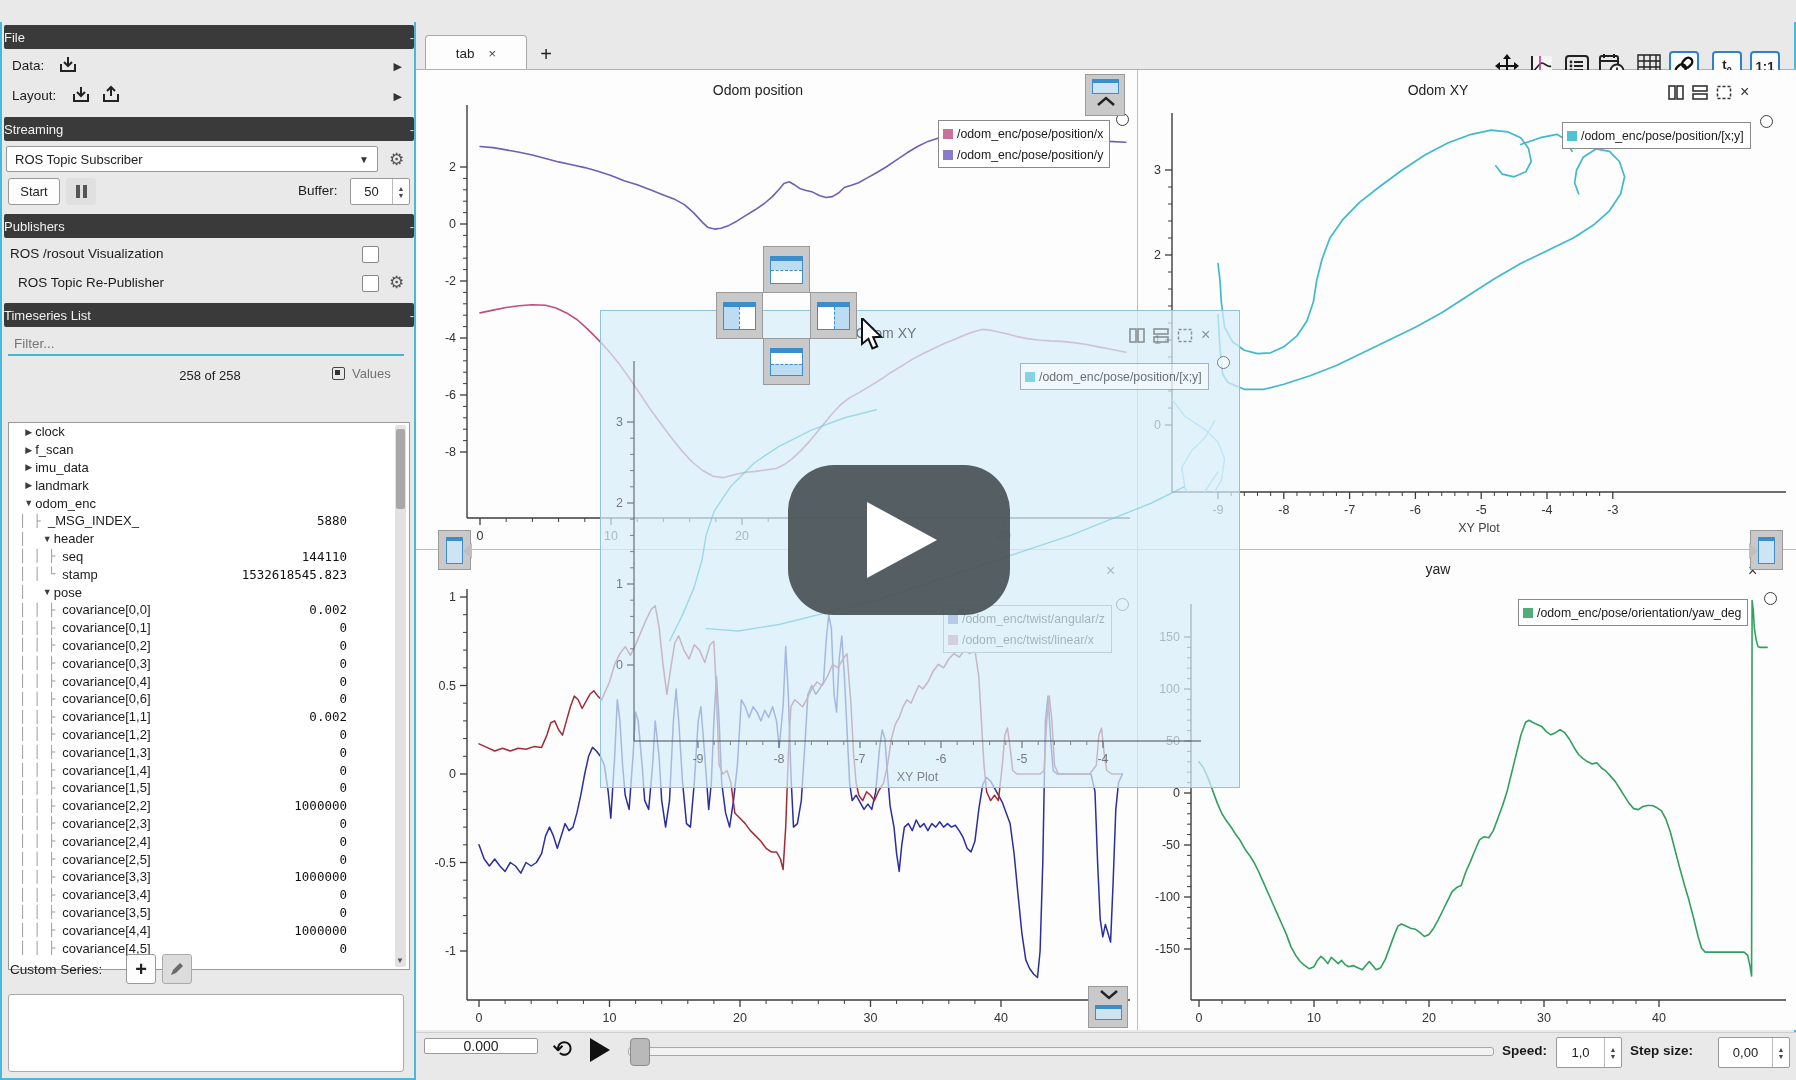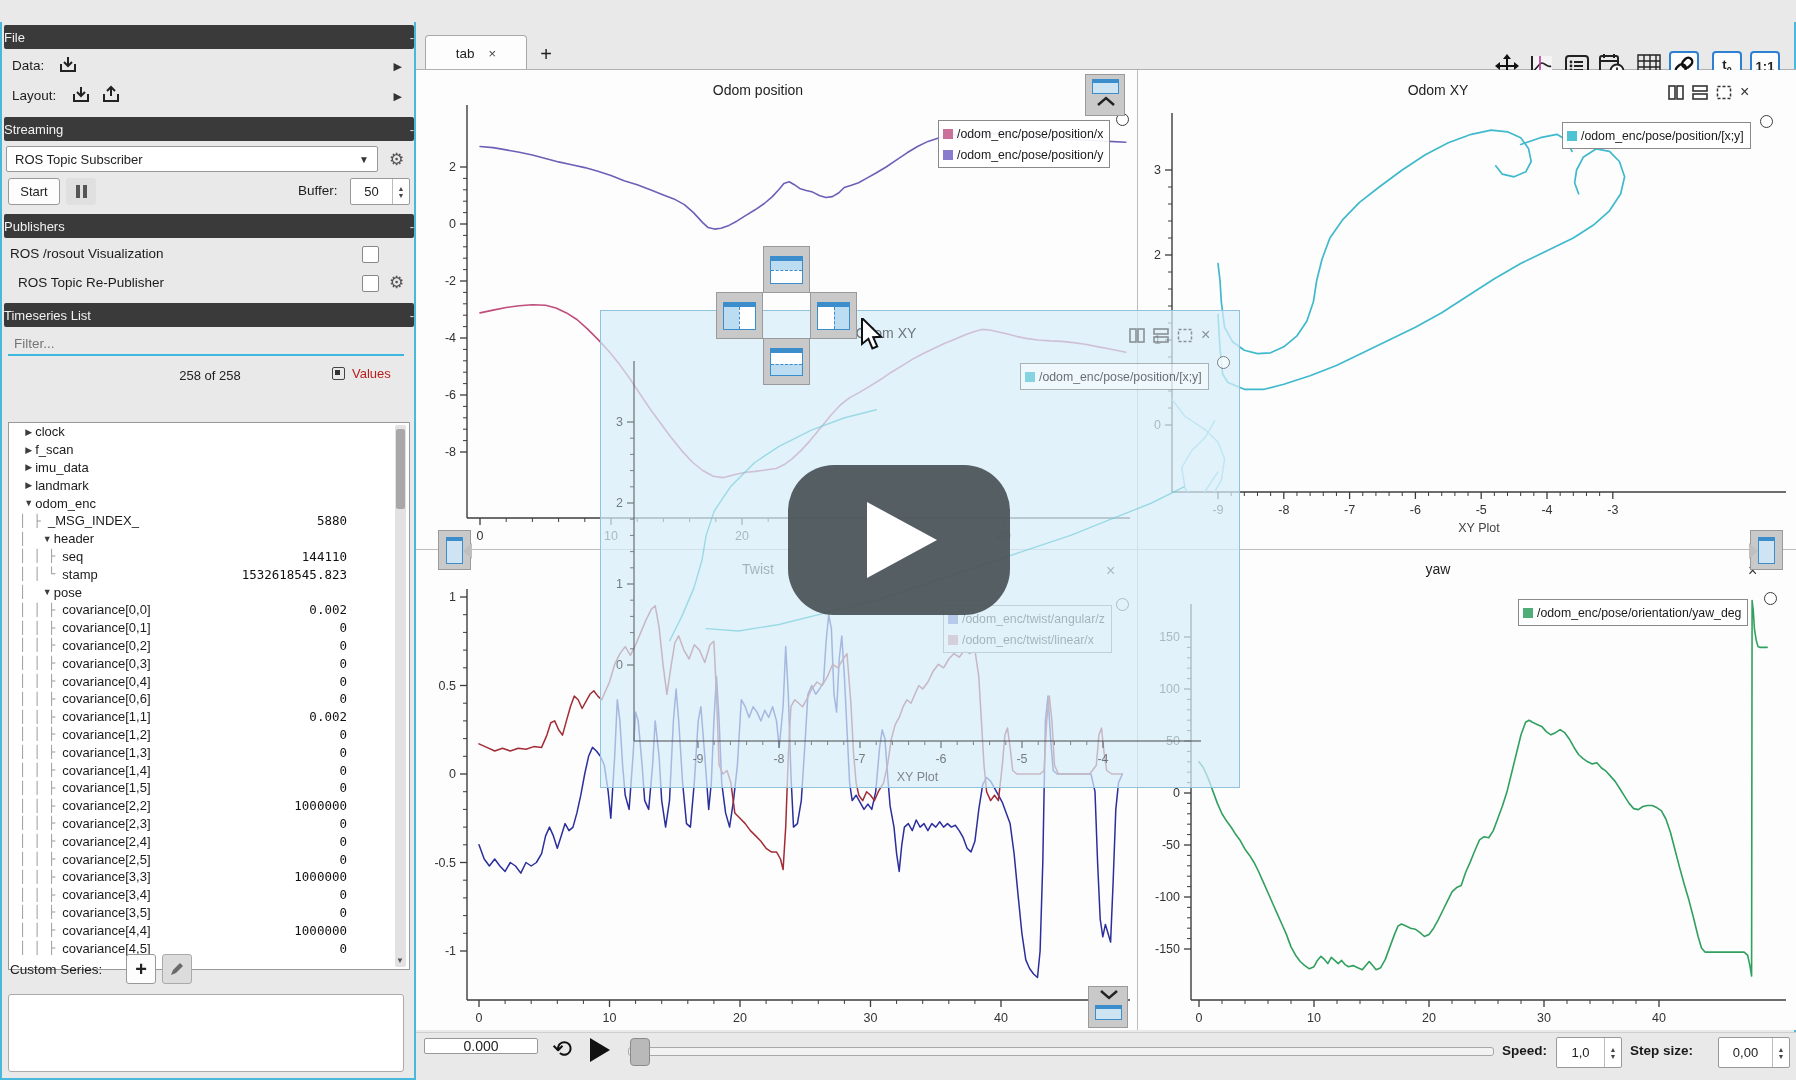--- a/index.html
+++ b/index.html
@@ -153,21 +153,21 @@
     <div class="sechdr" style="top:281px;">
       <span>Timeseries List</span>
         <span class="minus">-</span>
     </div>
     <input class="abs" style="left: 6px; top: 310px; width: 396px; height: 24px; border-top: none; border-right: none; border-left: none; border-image: initial; border-bottom: 2px solid rgb(61, 182, 224); background: transparent; font-size: 13.5px; color: rgb(119, 119, 119); padding: 0px 6px; outline: none; box-sizing: border-box; font-family: &quot;Liberation Sans&quot;, sans-serif;" placeholder="Filter...">
 
     <div class="abs" style="left:0;top:346px;width:416px;text-align:center;font-size:13px;color:#222;">258 of 258</div>
     <span class="abs" style="left:330px;top:345px;width:13px;height:13px;border:1.5px solid #444;border-radius:2px;box-sizing:border-box;display:inline-block;">
         <span style="display:block;margin:2px;width:5px;height:5px;background:#333;"></span>
       </span>
-    <span class="abs" style="left:350px;top:344px;font-size:13px;color:#b91c1c;">Values</span>
+    <span class="abs" style="left:350px;top:344px;font-size:13px;color:#737373;">Values</span>
 
     <div class="abs" id="tree">
       <div id="treerows">
           <div class="trow" style="padding-left: 6px;"><span class="guide"> </span><span class="arrow">▶</span><span class="lbl">clock</span></div>
           <div class="trow" style="padding-left: 6px;"><span class="guide"> </span><span class="arrow">▶</span><span class="lbl">f_scan</span></div>
           <div class="trow" style="padding-left: 6px;"><span class="guide"> </span><span class="arrow">▶</span><span class="lbl">imu_data</span></div>
           <div class="trow" style="padding-left: 6px;"><span class="guide"> </span><span class="arrow">▶</span><span class="lbl">landmark</span></div>
           <div class="trow" style="padding-left: 6px;"><span class="guide"> </span><span class="arrow">▼</span><span class="lbl">odom_enc</span></div>
           <div class="trow" style="padding-left: 10px;"><span class="guide">│ ├ </span><span class="lbl">_MSG_INDEX_</span><span class="val">5880</span></div>
           <div class="trow" style="padding-left: 10px;"><span class="guide">│  </span><span class="arrow">▼</span><span class="lbl">header</span></div>
@@ -518,21 +518,20 @@
             <line x1="47" y1="348.9" x2="51" y2="348.9" stroke="#3c3c3c" stroke-width="1"></line>
             <line x1="47" y1="366.6" x2="51" y2="366.6" stroke="#3c3c3c" stroke-width="1"></line>
             <line x1="47" y1="384.3" x2="51" y2="384.3" stroke="#3c3c3c" stroke-width="1"></line>
             <line x1="44" y1="402" x2="51" y2="402" stroke="#3c3c3c" stroke-width="1.3"></line>
             <text x="40" y="406" text-anchor="end" font-size="12.5px" fill="#333">-1</text>
             <g clip-path="url(#clip3)">
               <polyline points="63.0,295.8 68.2,310.0 73.4,317.0 78.7,310.0 83.9,317.0 89.1,322.4 94.3,313.5 99.5,317.0 104.8,324.1 110.0,313.5 115.2,317.0 120.4,313.5 125.6,304.6 129.6,286.9 133.5,278.1 137.4,286.9 141.3,299.3 145.2,286.9 149.1,274.6 153.0,281.6 157.0,278.1 160.9,263.9 164.8,246.2 168.7,225.0 172.6,207.3 176.5,198.4 180.4,202.0 184.4,207.3 188.3,216.2 192.2,242.7 194.8,269.3 198.7,207.3 201.3,150.7 203.9,171.9 206.6,216.2 209.2,246.2 213.1,260.4 217.0,207.3 219.6,163.1 222.2,171.9 226.1,216.2 228.7,251.6 232.7,260.4 236.6,216.2 239.2,171.9 243.1,207.3 245.7,251.6 249.6,278.1 253.5,251.6 257.4,171.9 260.1,140.0 262.7,171.9 266.6,233.8 270.5,274.6 274.4,278.1 278.3,233.8 282.2,171.9 284.9,157.7 288.8,207.3 292.7,260.4 295.3,233.8 297.9,171.9 300.5,127.6 303.1,171.9 305.7,233.8 309.6,263.9 313.6,278.1 317.5,251.6 321.4,216.2 325.3,150.7 329.2,157.7 333.1,168.4 337.1,157.7 341.0,163.1 344.9,171.9 348.8,161.3 352.7,168.4 356.6,157.7 360.5,171.9 363.2,198.4 367.1,157.7 369.7,97.6 372.3,145.3 374.9,225.0 377.5,278.1 381.4,274.6 385.3,251.6 389.3,189.6 391.9,145.3 395.8,136.5 399.7,145.3 403.6,140.0 407.5,133.0 410.1,92.3 412.7,65.7 415.4,79.9 418.0,145.3 420.6,163.1 423.2,110.0 425.8,86.9 428.4,127.6 431.0,180.8 433.6,233.8 436.2,251.6 440.1,246.2 444.1,253.3 448.0,260.4 451.9,255.1 455.8,260.4 459.7,242.7 463.6,198.4 466.2,180.8 468.9,189.6 471.5,225.0 474.1,256.9 478.0,278.1 480.6,304.6 483.2,322.4 485.8,295.8 488.4,278.1 492.3,274.6 496.3,281.6 500.2,271.0 504.1,278.1 508.0,274.6 511.9,281.6 515.8,274.6 519.8,278.1 523.7,272.8 527.6,278.1 531.5,274.6 535.4,278.1 539.3,276.3 543.2,281.6 547.2,288.7 551.1,299.3 555.0,302.9 558.9,292.3 562.8,260.4 566.7,235.6 570.6,228.5 574.6,232.1 578.5,239.2 582.4,246.2 586.3,253.3 590.2,263.9 594.1,274.6 598.1,304.6 602.0,345.4 605.9,384.3 609.8,410.9 613.7,419.7 617.6,425.0 621.5,428.5 624.1,402.0 626.8,313.5 629.4,171.9 632.0,147.1 634.6,189.6 637.2,221.5 641.1,225.0 650.3,225.0 663.3,225.0 675.0,225.0 679.0,242.7 681.6,313.5 684.2,370.1 686.8,387.8 689.4,375.4 692.0,384.3 694.6,393.1 697.2,331.2 699.8,260.4 702.5,233.8 706.4,225.0" fill="none" stroke="#2b2f9d" stroke-width="1.5" stroke-linejoin="round" stroke-linecap="round"></polyline>
               <polyline points="63.0,194.9 70.8,198.4 78.7,202.0 86.5,199.3 94.3,202.0 102.2,199.3 110.0,200.2 117.8,197.6 125.6,198.4 130.9,186.1 134.8,173.7 138.7,171.9 142.6,180.8 146.5,186.1 150.4,171.9 154.4,157.7 158.3,147.1 162.2,150.7 166.1,159.5 170.0,152.4 173.9,145.3 177.8,141.8 181.8,147.1 185.7,150.7 189.6,141.8 193.5,133.0 198.7,115.3 203.9,104.6 209.2,97.6 214.4,106.4 219.6,95.8 224.8,83.4 230.0,71.0 235.3,60.4 239.2,56.8 243.1,78.1 247.0,115.3 250.9,145.3 254.8,118.8 258.8,94.0 262.7,86.9 267.9,101.1 273.1,110.0 278.3,95.8 283.5,101.1 288.8,113.5 294.0,95.8 297.9,92.3 300.5,145.3 303.1,216.2 307.0,225.0 311.0,221.5 314.9,233.8 318.8,263.9 324.0,269.3 329.2,274.6 334.4,281.6 339.7,286.9 344.9,292.3 350.1,299.3 355.3,302.9 360.5,302.9 364.5,310.0 367.1,320.6 369.7,278.1 372.3,207.3 374.9,157.7 378.8,150.7 382.7,154.2 386.6,157.7 390.6,150.7 395.8,140.0 401.0,133.0 406.2,136.5 411.4,127.6 416.7,115.3 421.9,118.8 427.1,110.0 431.0,104.6 434.9,154.2 437.5,203.8 440.1,233.8 442.8,246.2 446.7,251.6 450.6,242.7 454.5,246.2 458.4,251.6 462.3,242.7 467.6,233.8 471.5,216.2 475.4,189.6 479.3,175.4 483.2,168.4 487.1,157.7 491.0,150.7 495.0,154.2 498.9,145.3 502.8,136.5 506.7,140.0 511.9,133.0 517.1,122.3 522.4,115.3 527.6,118.8 532.8,110.0 538.0,104.6 543.2,108.2 548.5,101.1 553.7,104.6 558.9,101.1 562.8,127.6 565.4,171.9 568.0,216.2 570.6,242.7 574.6,251.6 578.5,246.2 582.4,251.6 586.3,216.2 588.9,186.1 591.5,179.0 594.1,198.4 596.7,221.5 600.7,225.0 611.1,225.0 624.1,225.0 628.1,221.5 630.7,171.9 633.3,147.1 635.9,171.9 638.5,216.2 642.4,225.0 652.9,225.0 663.3,225.0 673.7,225.0 680.3,216.2 682.9,186.1 685.5,179.0 688.1,203.8 690.7,221.5 695.9,225.0 706.4,225.0" fill="none" stroke="#a22c36" stroke-width="1.5" stroke-linejoin="round" stroke-linecap="round"></polyline>
             </g>
           </svg>
-        <div class="ptitle" style="left:0;width:684px;">Twist</div>
         <div class="phicons" style="left:690px;">
           <span class="xg">×</span>
         </div>
         <div class="legend" style="left:527px;top:56px;">
             <div class="legrow">
               <span class="sq" style="background: rgb(107, 111, 196);"></span>
               <span>/odom_enc/twist/angular/z</span>
             </div>
             <div class="legrow">
               <span class="sq" style="background: rgb(212, 128, 141);"></span>

